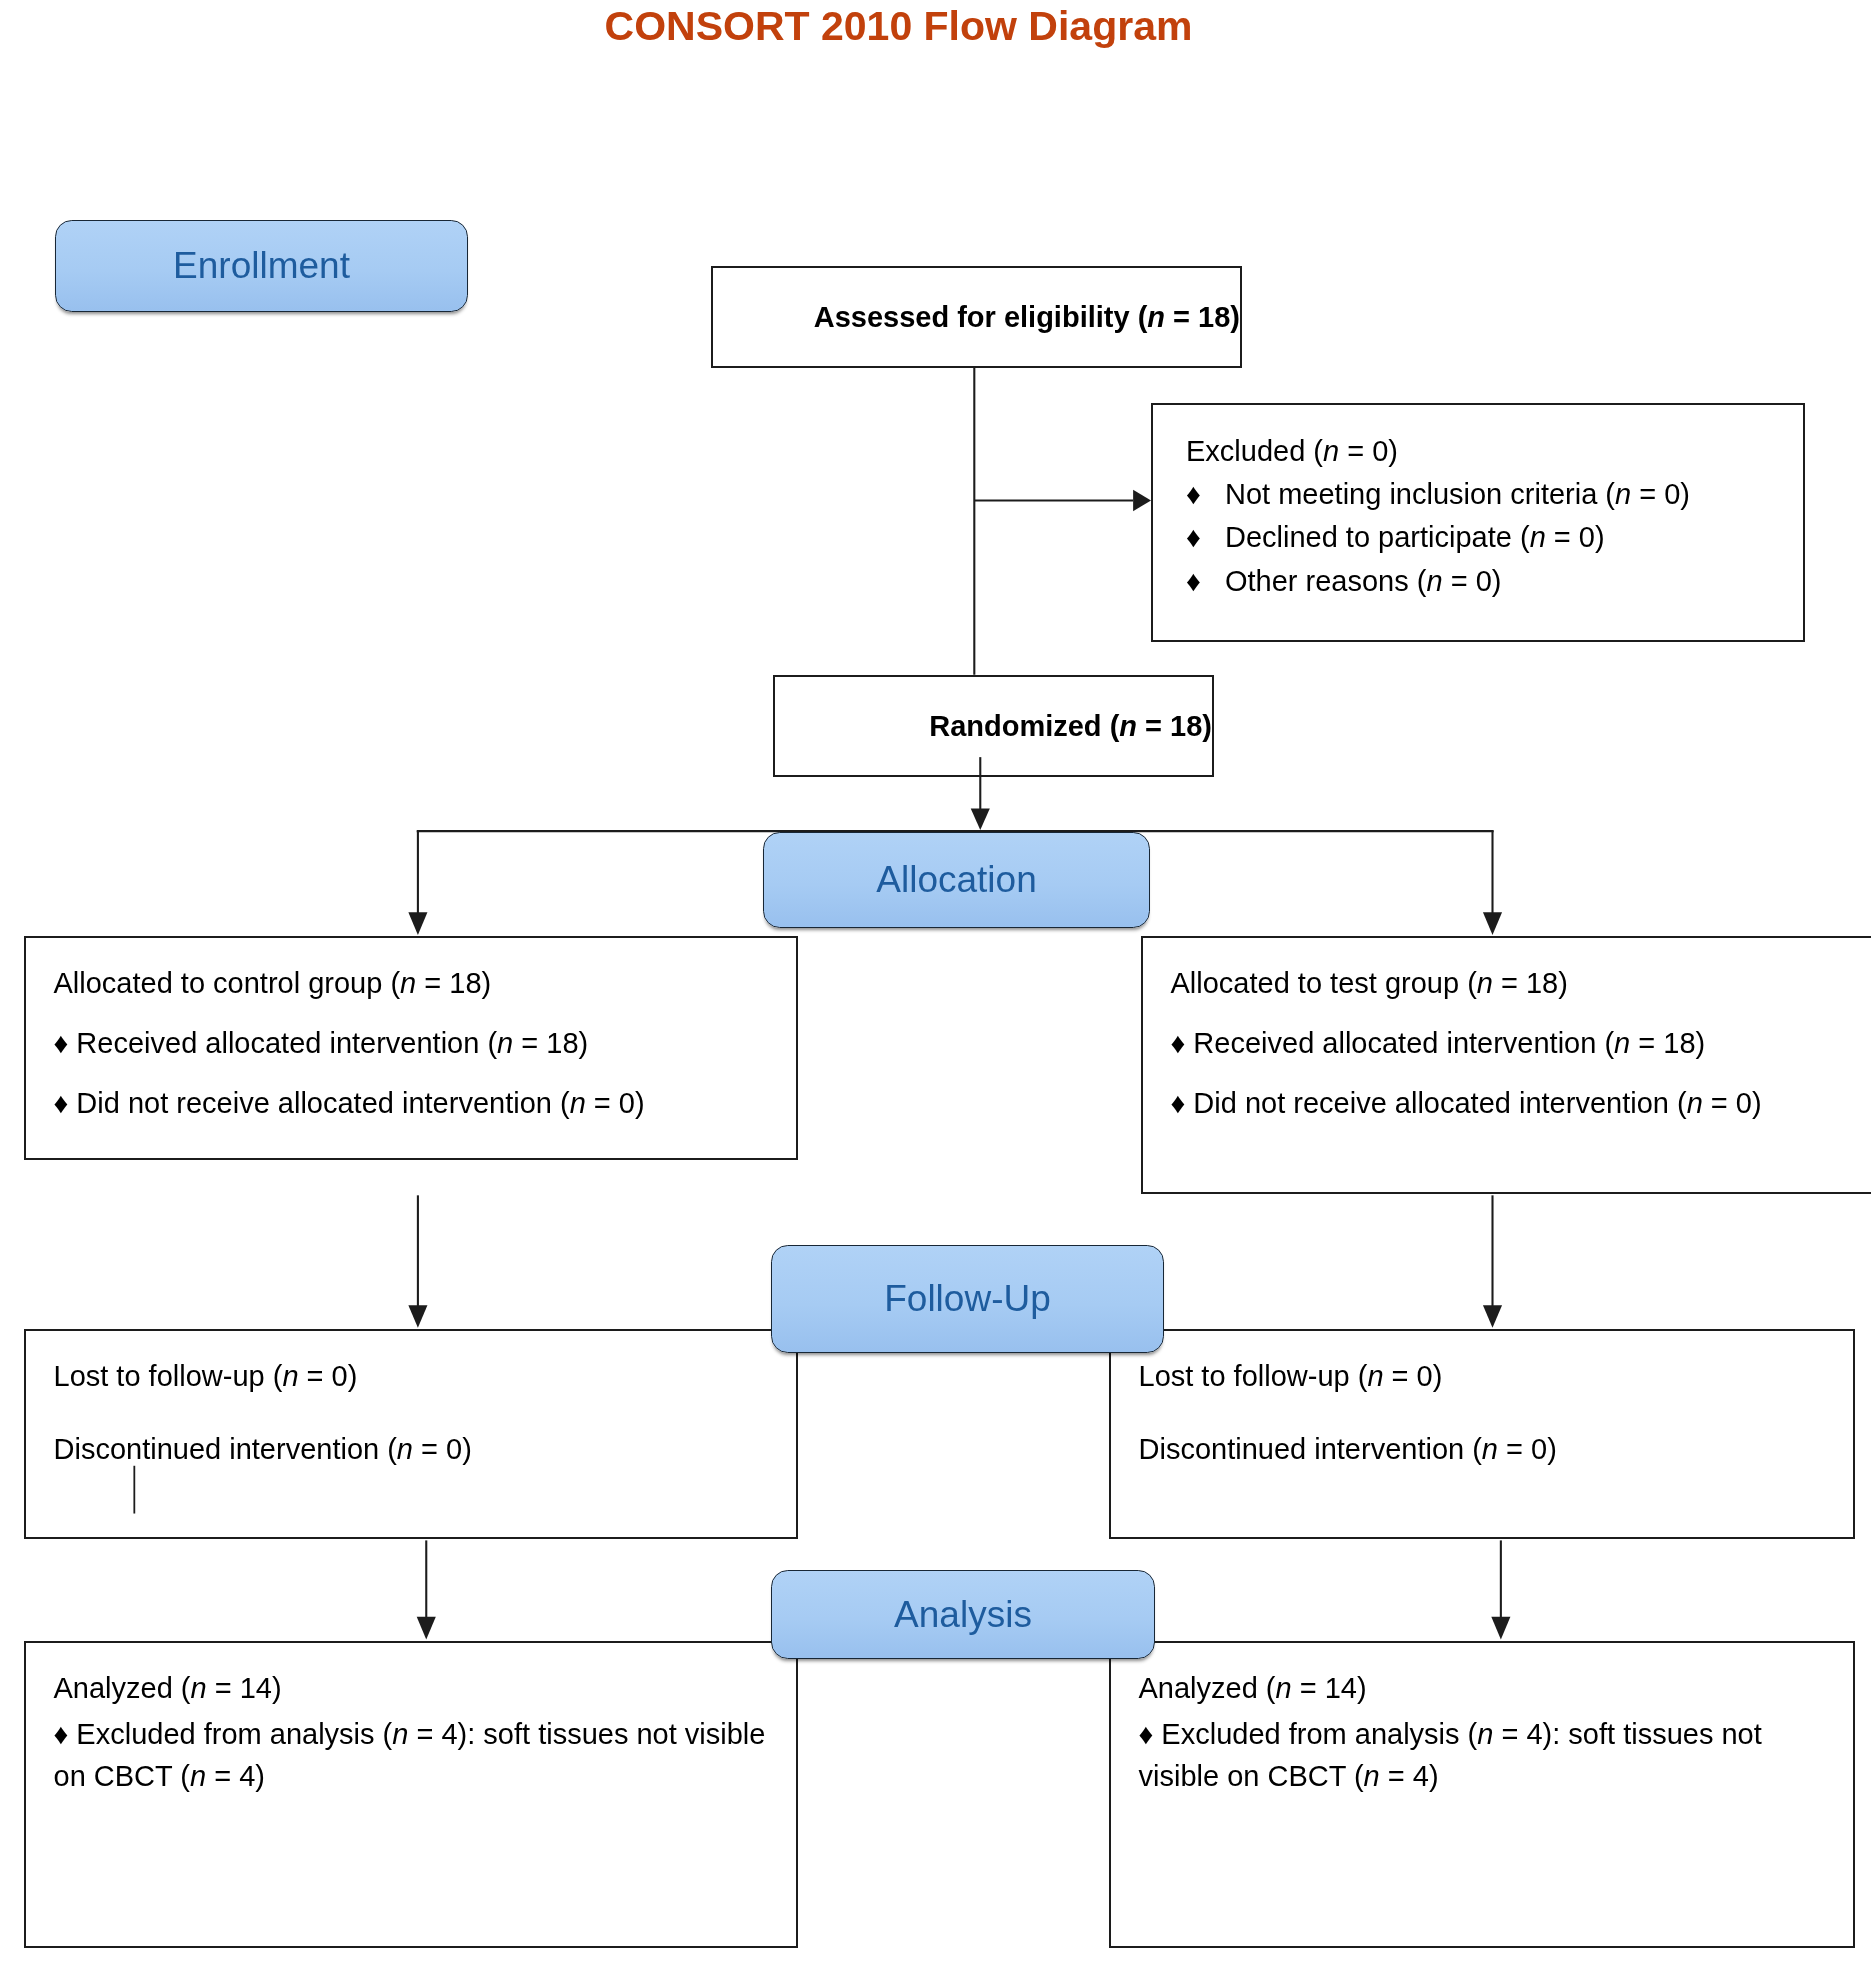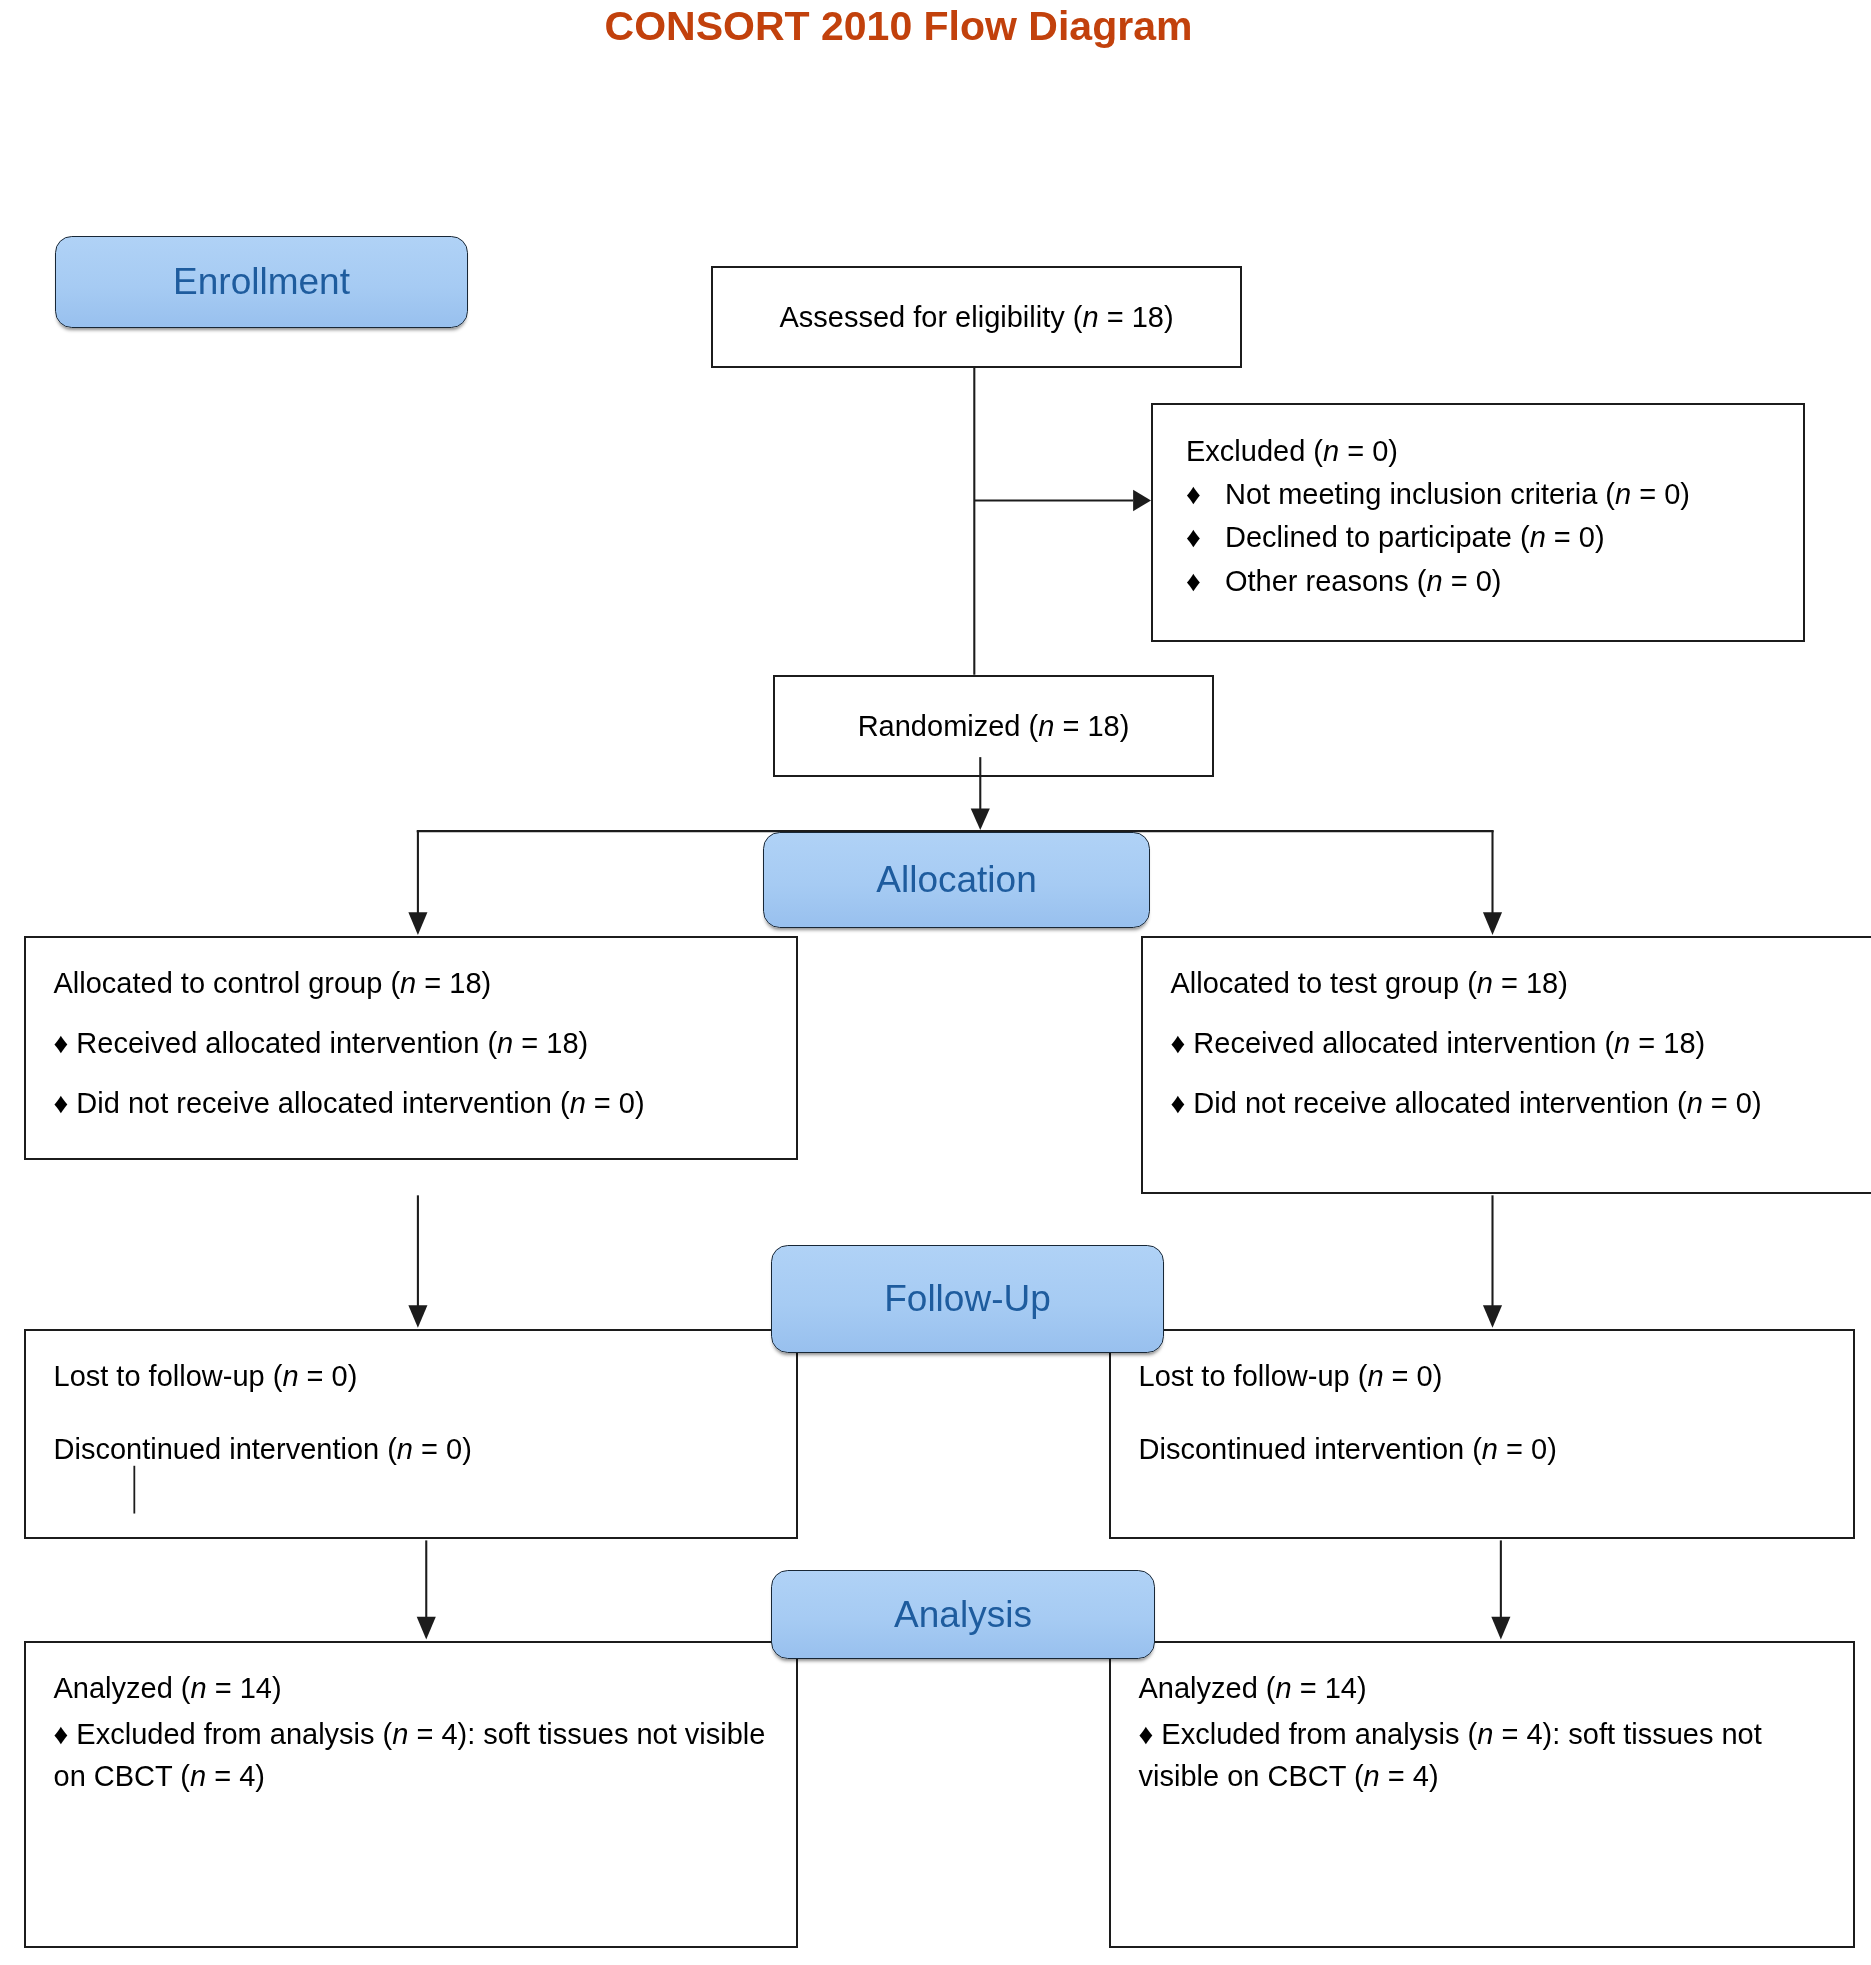--- a/index.html
+++ b/index.html
@@ -18,21 +18,21 @@
     letter-spacing:0px;
   }
   .connectors{position:absolute;left:0;top:0;z-index:3;}
   .wbox{
     position:absolute;background:#ffffff;
     border:2.4px solid #1c1c1c;
     box-sizing:border-box;
     font-size:29px;line-height:1.45;
     z-index:2;
   }
-  .center{display:flex;align-items:center;justify-content:center;text-align:center;}
+  .center{display:flex;align-items:center;justify-content:flex-end;text-align:center;font-weight:bold;}
   .pad{padding:24px 21px 0 27.5px;}
   .pad-x{padding:25px 24px 8px 33px;}
   .line{white-space:pre-wrap;}
   .m-excl .line + .line{margin-top:1.2px;}
   .m-alloc .line + .line{margin-top:18px;}
   .m-fu .line + .line{margin-top:31px;}
   .m-an .line + .line{margin-top:3.6px;}
   .label-box{
     position:absolute;z-index:5;
     background:linear-gradient(180deg,#b0d2f6 0%,#a6cbf3 55%,#98c0ee 100%);
@@ -72,21 +72,21 @@
     <polygon fill="#1c1c1c" stroke="none" points="2484,2186 2516,2186 2500,2224"></polygon>
 
     <line x1="714" y1="2580" x2="714" y2="2710"></line>
     <polygon fill="#1c1c1c" stroke="none" points="698,2708 730,2708 714,2746"></polygon>
     <line x1="2514" y1="2580" x2="2514" y2="2710"></line>
     <polygon fill="#1c1c1c" stroke="none" points="2498,2708 2530,2708 2514,2746"></polygon>
 
     <line stroke-width="3" x1="225" y1="2455" x2="225" y2="2535"></line>
   </svg>
 
-  <div class="label-box" style="left:55px;top:236px;width:411px;height:90px">
+  <div class="label-box" style="left:55px;top:220px;width:411px;height:90px">
     <span>Enrollment</span>
   </div>
 
   <div class="wbox center" style="left:711px;top:266px;width:531px;height:102px">
     <div class="line">Assessed for eligibility (<i>n</i> = 18)</div>
   </div>
 
   <div class="wbox pad-x m-excl" style="left:1151px;top:403px;width:654px;height:239px">
     <div class="line">Excluded (<i>n</i> = 0)</div>
     <div class="line">♦   Not meeting inclusion criteria (<i>n</i> = 0)</div>

